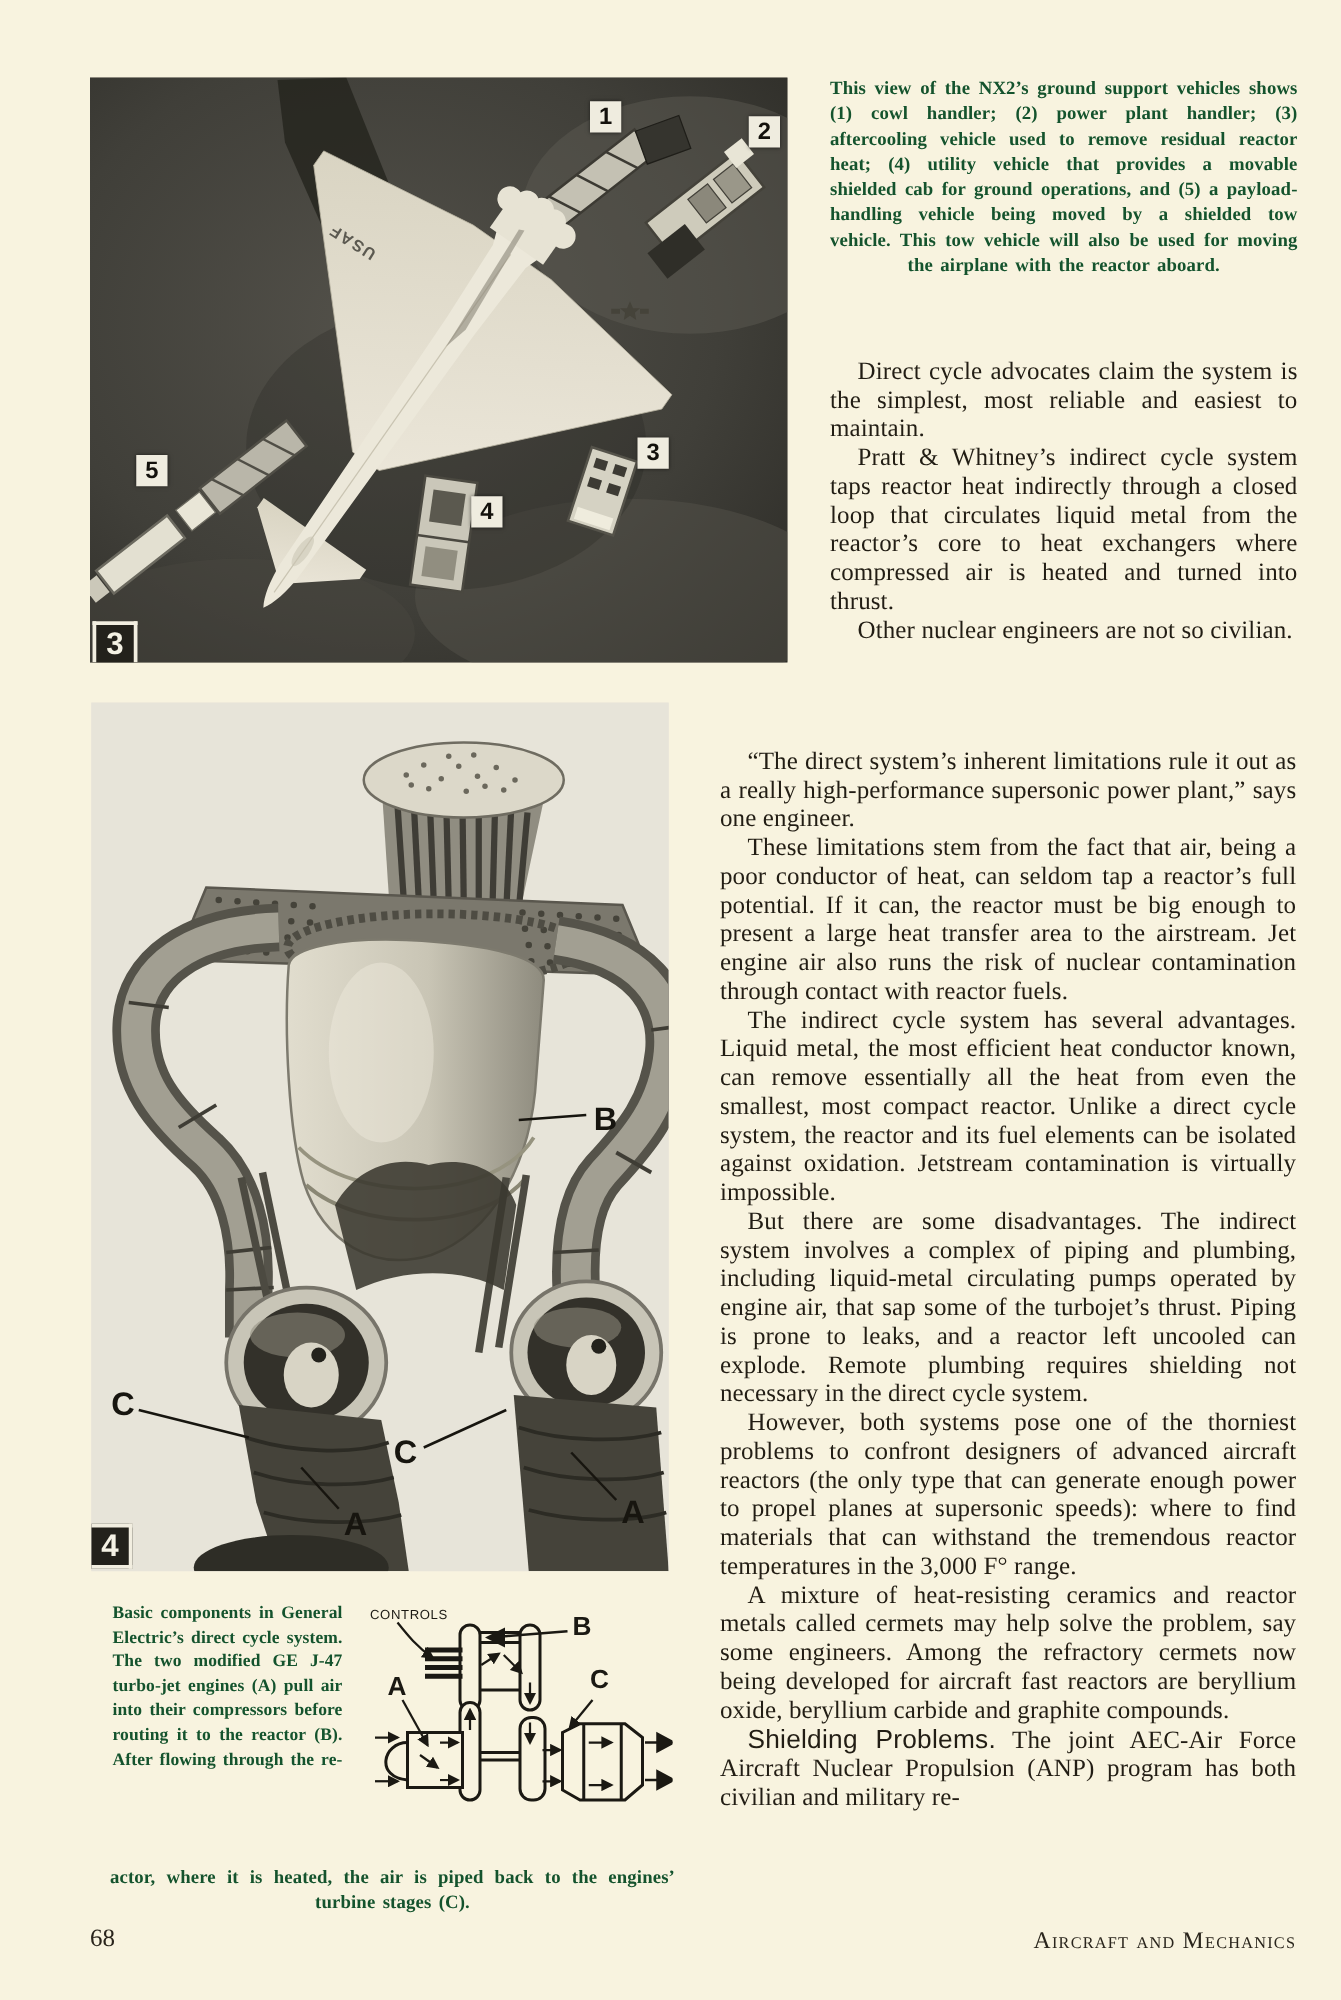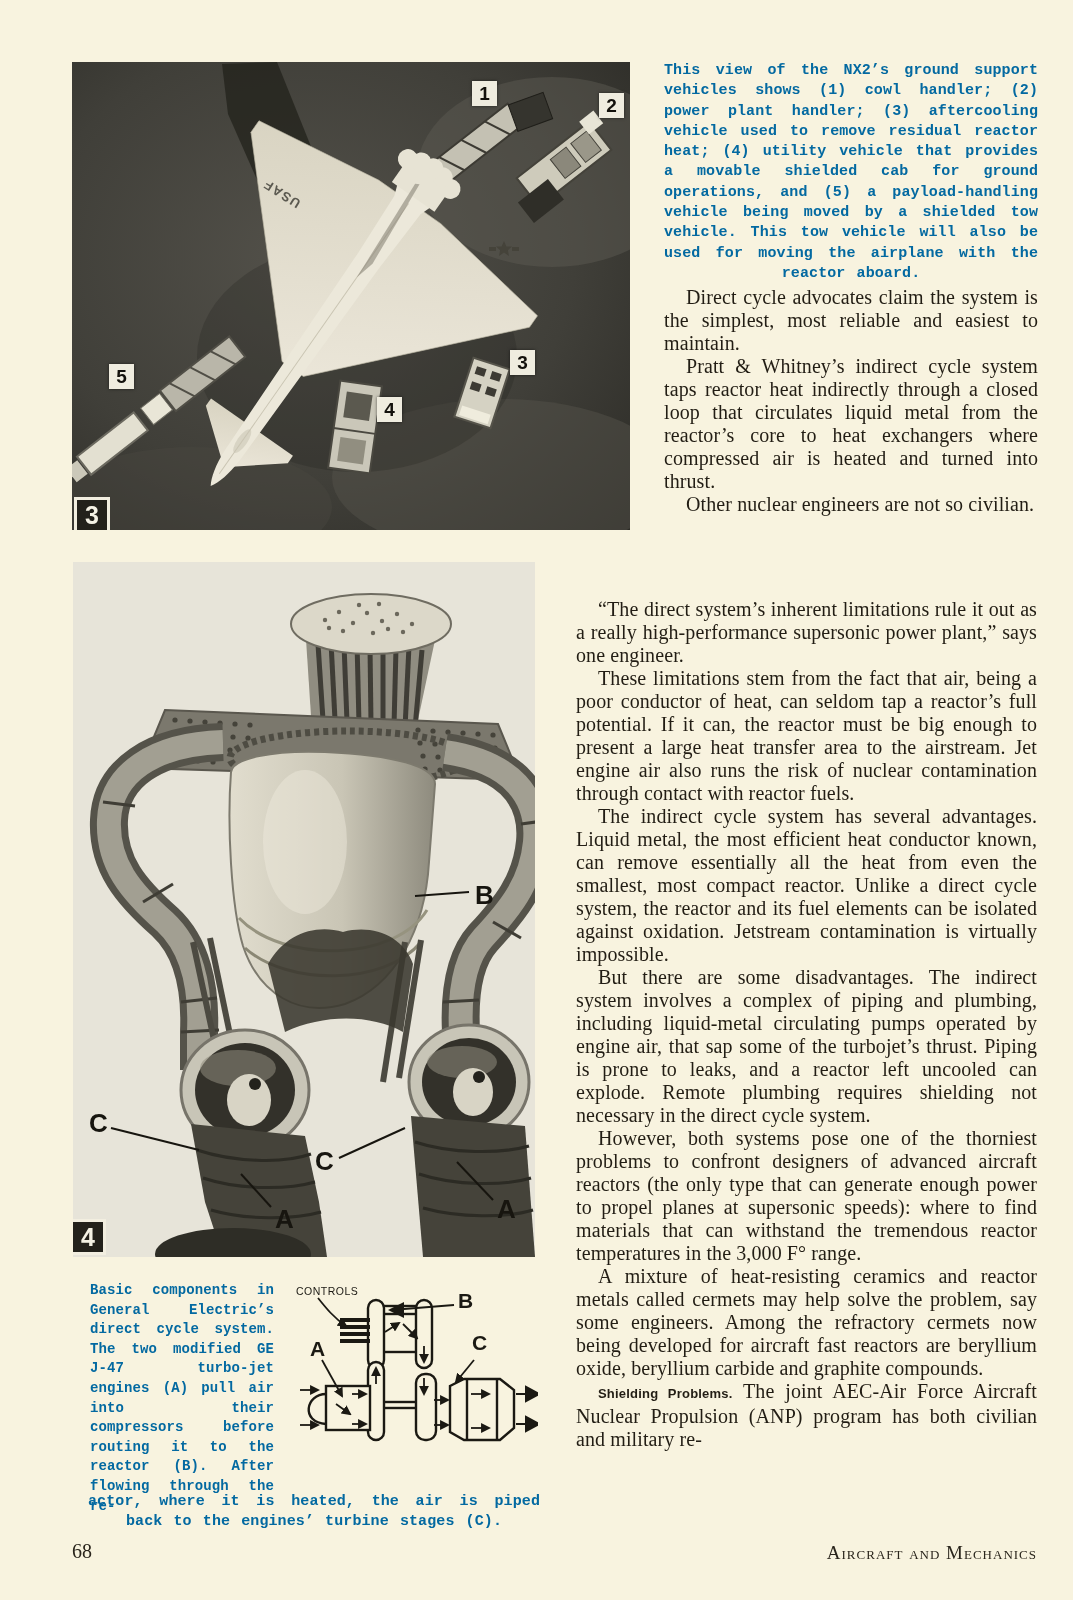--- a/index.html
+++ b/index.html
@@ -17,36 +17,36 @@
        box-shadow:0 0 3px rgba(0,0,0,.55);}
   #tag1{left:400px;top:19px;} #tag2{left:527px;top:31px;} #tag3{left:438px;top:288px;}
   #tag4{left:305px;top:335px;} #tag5{left:37px;top:302px;}
   
   .fig-badge{position:absolute;width:30px;height:30px;background:#23211b;
        border:3px solid #f2eee0;color:#f4f1e4;font:700 25px/30px "Liberation Sans",sans-serif;
        text-align:center;}
   #badge3{left:2px;bottom:0;border-bottom-width:0;}
   #badge4{left:0;bottom:2px;border-left-width:0;}
   
-  .cap{position:absolute;font-family:Liberation Mono, monospace;font-weight:700;
-       color:#0369a1;text-align:justify;}
+  .cap{position:absolute;font-family:Liberation Serif, serif;font-weight:700;
+       color:#14532d;text-align:justify;}
   #caption1{left:664px;top:61px;width:374px;font-size:15px;line-height:20.3px;
        word-spacing:2px;text-align-last:center;letter-spacing:.1px;}
   #caption2a{left:90px;top:1281px;width:184px;font-size:14px;line-height:19.6px;
        word-spacing:1.5px;text-align-last:justify;letter-spacing:.1px;}
   #caption2b{left:88px;top:1492px;width:452px;font-size:15px;line-height:20px;
        word-spacing:2px;text-align-last:center;letter-spacing:.1px;}
   
   .bodycol{position:absolute;}
   #col-narrow{left:664px;top:286px;width:374px;}
   #col-wide{left:576px;top:558px;width:461px;margin-top:40px;}
   .bpara{margin:0;text-align:justify;text-indent:22px;font:20px/23px "Liberation Serif",serif;
          color:#221d14;letter-spacing:.1px;}
   .pt-i{}
-  .pt-lead{font-family:"Liberation Sans",sans-serif;font-weight:700;font-size:13px;
+  .pt-lead{font-family:"Liberation Sans",sans-serif;font-weight:400;font-size:21px;
            letter-spacing:.2px;}
   
   #diagram{position:absolute;left:288px;top:1282px;width:250px;height:162px;}
   
   #pageno{position:absolute;left:72px;top:1540px;font:20px "Liberation Serif",serif;color:#2a251c;}
   #magname{position:absolute;right:36px;top:1542px;font:19px "Liberation Serif",serif;
            font-variant:small-caps;letter-spacing:1px;color:#2a251c;}
 </style>
 </head>
 <body>

